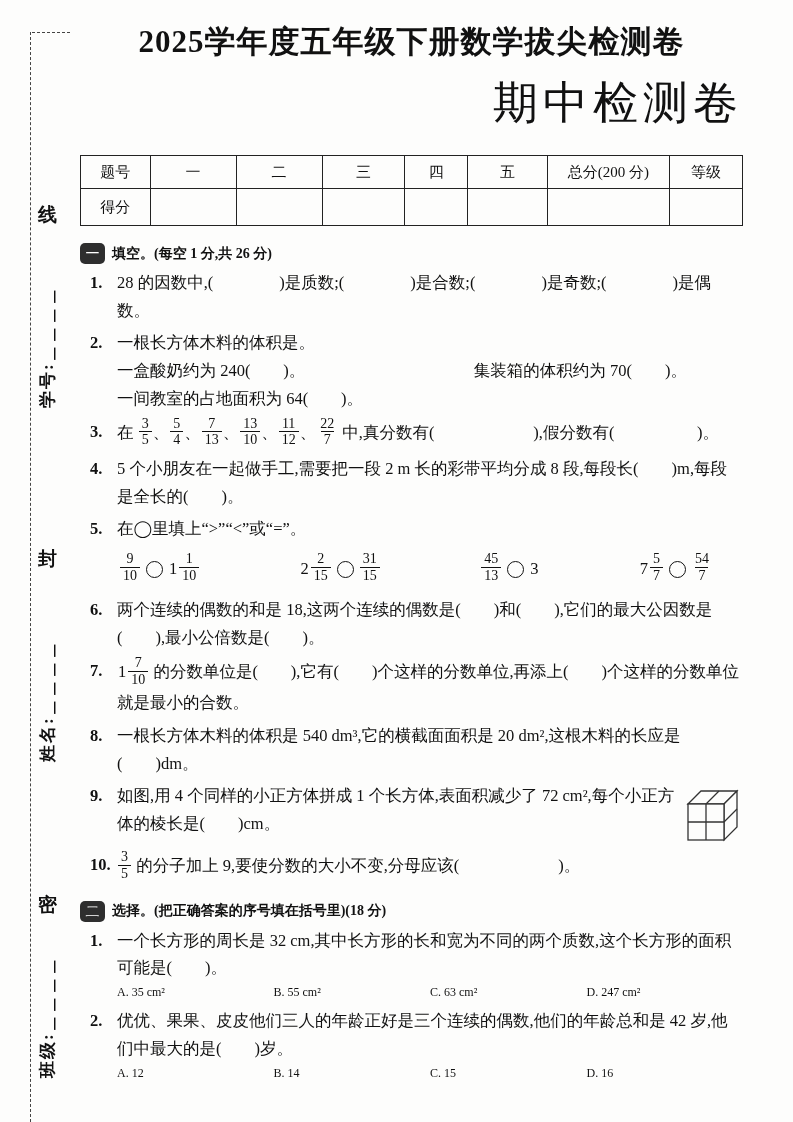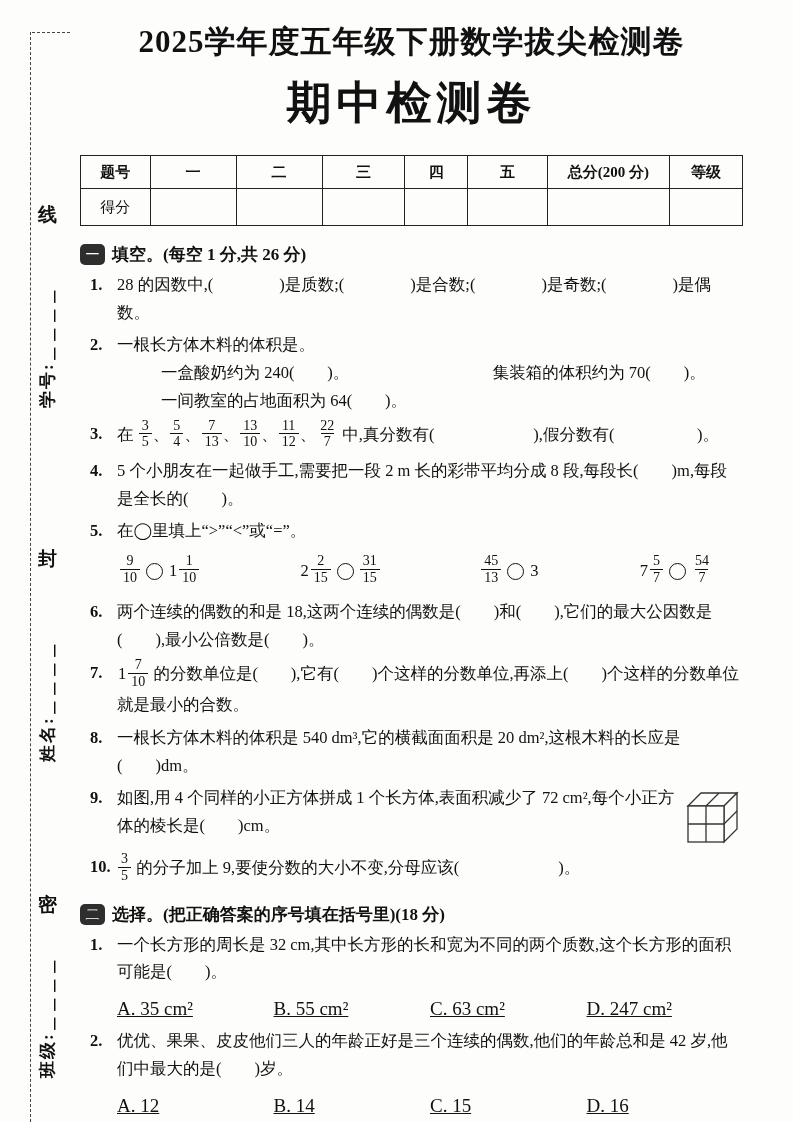--- a/index.html
+++ b/index.html
@@ -11,53 +11,53 @@
   .seal-margin { position:absolute; left:0; top:0; width:78px; height:100%; }
   .dash-v { position:absolute; left:30px; top:32px; bottom:0; border-left:1.6px dashed #444; }
   .dash-h { position:absolute; left:32px; top:32px; width:38px; border-top:1.6px dashed #444; }
   .m-char { position:absolute; left:38px; font-size:19px; font-weight:bold; }
   .m-field { position:absolute; left:36px; transform:rotate(-90deg); transform-origin:left top;
              white-space:nowrap; font-size:17px; font-weight:bold; letter-spacing:2px; }
 
   
   .content { position:absolute; left:80px; top:0; width:663px; padding-top:21px; }
   .title { font-size:31px; font-weight:bold; text-align:center; letter-spacing:1px; }
-  .subtitle { font-size:45px; font-weight:bold; text-align:center; letter-spacing:5px; margin-top:10px; }
+  .subtitle { font-size:45px; font-weight:normal; text-align:right; letter-spacing:5px; margin-top:10px; }
 
   table.score-table { width:100%; border-collapse:collapse; margin-top:22px; table-layout:fixed; }
   table.score-table td { border:1.6px solid #222; text-align:center; font-size:15px; padding:2px 2px; }
-  table.score-table tr.hdr td { height:33px;font-weight:bold; }
+  table.score-table tr.hdr td { height:33px; }
   table.score-table tr.score td { height:37px; }
 
   .section-header { display:flex; align-items:center; gap:7px; margin-top:17px; }
   .badge { background:#2e2e2e; color:#fff; width:25px; height:21px; line-height:21px;
            text-align:center; border-radius:5px; font-size:14px; flex-shrink:0; }
-  .section-title { font-weight:bold; font-size:17px; }
+  .section-title { font-weight:bold; font-size:14px; }
 
   .q { display:flex; padding-left:10px; margin-top:5px; font-size:16.5px; line-height:1.68; }
   .qno { font-weight:bold; min-width:27px; flex-shrink:0; }
   .qbody { flex:1; }
 
-  .two-col { display:grid; grid-template-columns:57% 43%;margin-left:44px; }
+  .two-col { display:grid; grid-template-columns:57% 43%; }
 
   .frac { display:inline-flex; flex-direction:column; align-items:center; vertical-align:middle;
           margin:0 1px; line-height:1.12; font-size:14px; position:relative; top:-2px; }
   .fnum { display:block; padding:0 3px; }
   .fden { display:block; padding:0 3px; border-top:1.3px solid #111; }
   .whole { margin:0 1px; }
 
   .cmp-row { display:flex; justify-content:space-between; align-items:center; margin:10px 0 6px;
              padding:0 30px 0 2px; }
   .cmp-item { display:inline-flex; align-items:center; }
   .cmp-circle { width:17px; height:17px; border:1.5px solid #111; border-radius:50%;
                 display:inline-block; margin:0 5px; flex-shrink:0; }
 
   .cube-fig { float:right; margin:2px 0 2px 10px; }
 
-  .opts { display:grid; grid-template-columns:1fr 1fr 1fr 1fr; margin:12px 0 7px; padding-left:37px; font-size:19px;text-decoration:underline; }
+  .opts { display:grid; grid-template-columns:1fr 1fr 1fr 1fr; margin:3px 0 7px; padding-left:37px; font-size:12px; }
 </style>
 </head>
 <body>
 
 <div class="page">
 
   <aside class="seal-margin">
     <div class="dash-h"></div>
     <div class="dash-v"></div>
     <div class="m-char" style="top:202px">线</div>

